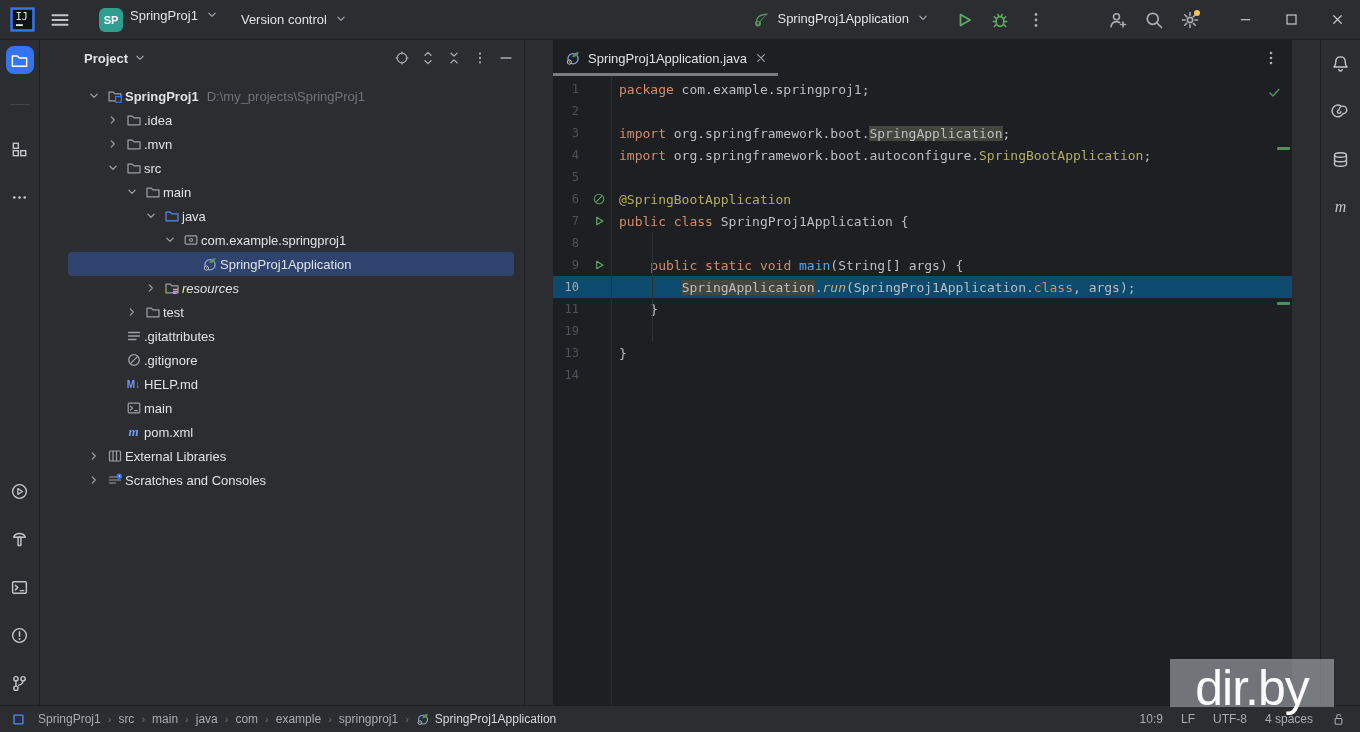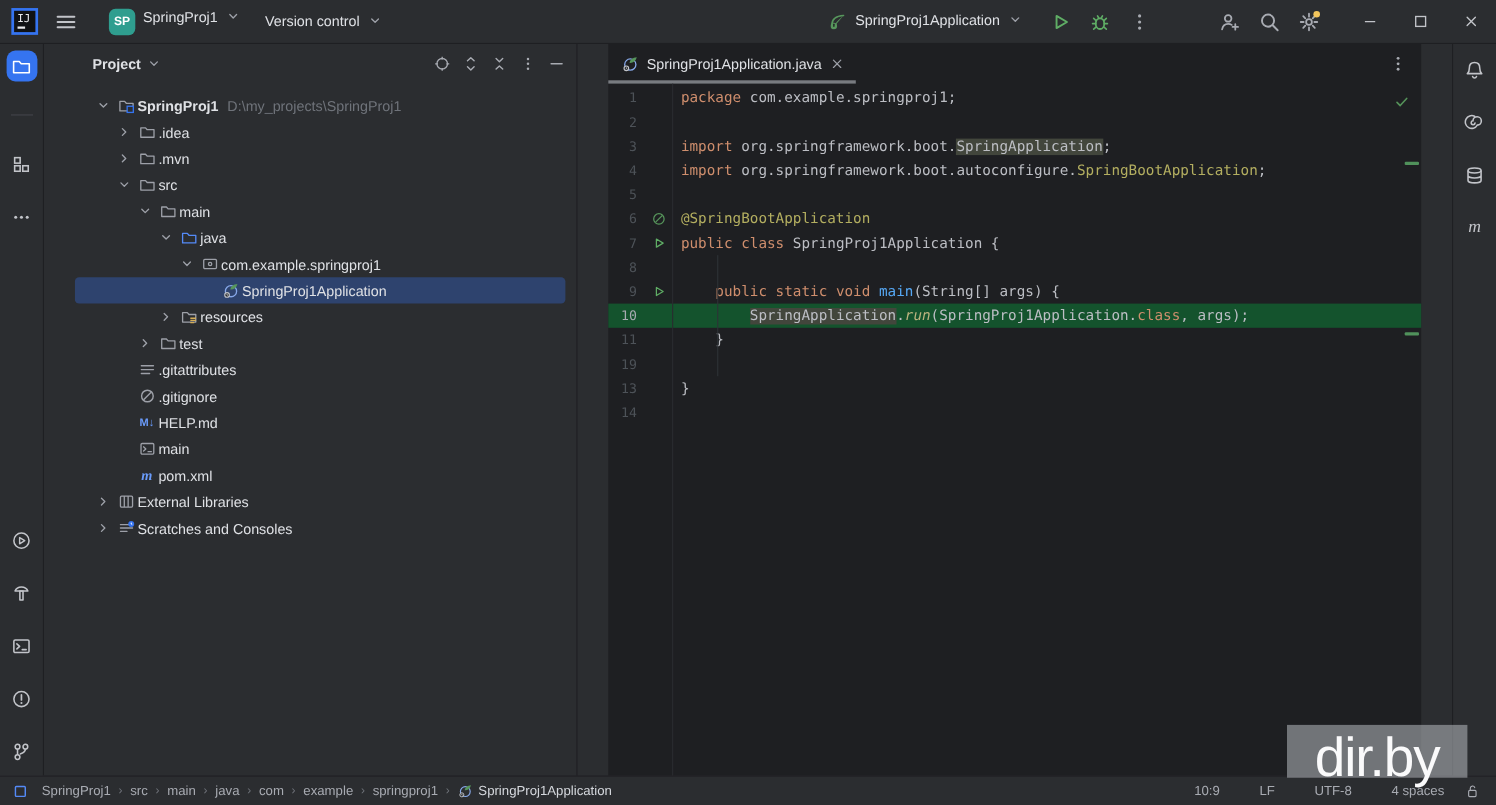--- a/index.html
+++ b/index.html
@@ -63,21 +63,21 @@
   .tabs{ height:36px; display:flex; align-items:center; flex:none; }
   .tab{ position:relative; height:36px; display:flex; align-items:center; gap:7px; padding:0 10px 0 12px; color:#DFE1E5; cursor:pointer; }
   .tab .ticon{ width:16px; }
   .tab-underline{ position:absolute; left:0; right:0; bottom:0; height:3px; background:#787B80; }
   .tab-close{ width:14px; height:14px; color:#9DA0A8; cursor:pointer; }
   .tabs-more{ margin-left:auto; margin-right:12px; width:18px; height:18px; cursor:pointer; }
   .code-wrap{ position:relative; flex:1; padding-top:2px; font-family:"DejaVu Sans Mono", monospace; font-size:13px; }
   .gutter-line{ position:absolute; left:58px; top:0; bottom:0; width:1px; background:#2A2C30; }
   .iguide{ position:absolute; left:99px; top:156px; height:110px; width:1px; background:#2F3237; }
   .cl{ display:flex; height:22px; align-items:center; white-space:pre; }
-  .cl.cur{ background:#14532d; }
+  .cl.cur{ background:#0c4a6e; }
   .num{ width:34px; text-align:right; padding-right:8px; color:#4D5258; font-size:12px; flex:none; }
   .cur .num{ color:#A8ABB2; }
   .gi{ width:24px; height:22px; display:flex; align-items:center; justify-content:center; flex:none; }
   .gi svg{ width:14px; height:14px; }
   .ct{ padding-left:8px; color:#BCBEC4; }
   .tk-kw{ color:#CF8E6D; }
   .tk-pl{ color:#BCBEC4; }
   .tk-ann{ color:#B3AE60; }
   .tk-fn{ color:#56A8F5; }
   .tk-sm{ color:#BCB37F; font-style:italic; }
@@ -87,21 +87,21 @@
   .mark.m1{ top:71px; } .mark.m2{ top:226px; }
 
   
   .status{ height:27px; border-top:1px solid #1E1F22; display:flex; align-items:center; justify-content:space-between; padding:0 14px 0 12px; font-size:12px; color:#A8ABB2; }
   .crumbs{ display:flex; align-items:center; gap:7px; }
   .crumb{ cursor:pointer; white-space:nowrap; }
   .crumb.last{ color:#D5D8DD; display:inline-flex; align-items:center; gap:5px; }
   .crumb-sep{ color:#6F737A; font-size:11px; }
   .mod-icon{ width:13px; height:13px; margin-right:6px; }
   .s-right{ display:flex; align-items:center; gap:18px; }
-  .s-item{ cursor:pointer;margin-left:18px; }
+  .s-item{ cursor:pointer; }
   .lock{ width:15px; height:15px; cursor:pointer; }
 
   
   .watermark{
     position:absolute; right:26px; bottom:25px; width:164px; height:48px;
     background:rgba(182,186,192,.55);
     color:#FAFAFB; font-size:50px; line-height:50px; padding-top:4px;
     display:flex; justify-content:center; overflow:visible; z-index:50;
     font-family:"Liberation Sans", sans-serif; letter-spacing:-1px;
   }
@@ -428,21 +428,21 @@
             <span class="ticon">
               <svg viewBox="0 0 16 16" fill="none">
                 <circle cx="8" cy="8.7" r="5.1" stroke="#87A8E9" stroke-width="1.2"></circle>
                 <path d="M13.9 2.1c-3.9.3-6.1 2-6.6 5.1 2.9.3 5.6-1.3 6.6-5.1z" fill="#57965C"></path>
                 <circle cx="4.4" cy="12.1" r="2.1" fill="#2B2D30" stroke="#C2C4C9" stroke-width="1"></circle>
                 <path d="M4.4 11.2v1l.7.4" stroke="#C2C4C9" stroke-width=".8"></path>
               </svg>
             </span>
             <span class="tlabel">SpringProj1Application</span>
           </div>
-          <div class="trow" style="padding-left: 73px;">
+          <div class="trow" style="padding-left: 73px; font-style: italic;">
             <span class="tchev">
               <svg viewBox="0 0 16 16" fill="none">
                 <path d="M6 4.5L9.5 8 6 11.5" stroke="currentColor" stroke-width="1.4" stroke-linecap="round" stroke-linejoin="round"></path>
               </svg>
             </span>
             <span class="ticon">
               <svg viewBox="0 0 16 16" fill="none">
                 <path d="M2 12.8V4.2h4.3l1.5 1.7h6.2v6.9z" stroke="currentColor" stroke-width="1.2" stroke-linejoin="round"></path>
                 <path d="M9 9.3h5.2M9 11.3h5.2M9 13.3h3.6" stroke="#D5AE58" stroke-width="1.2"></path>
               </svg>

